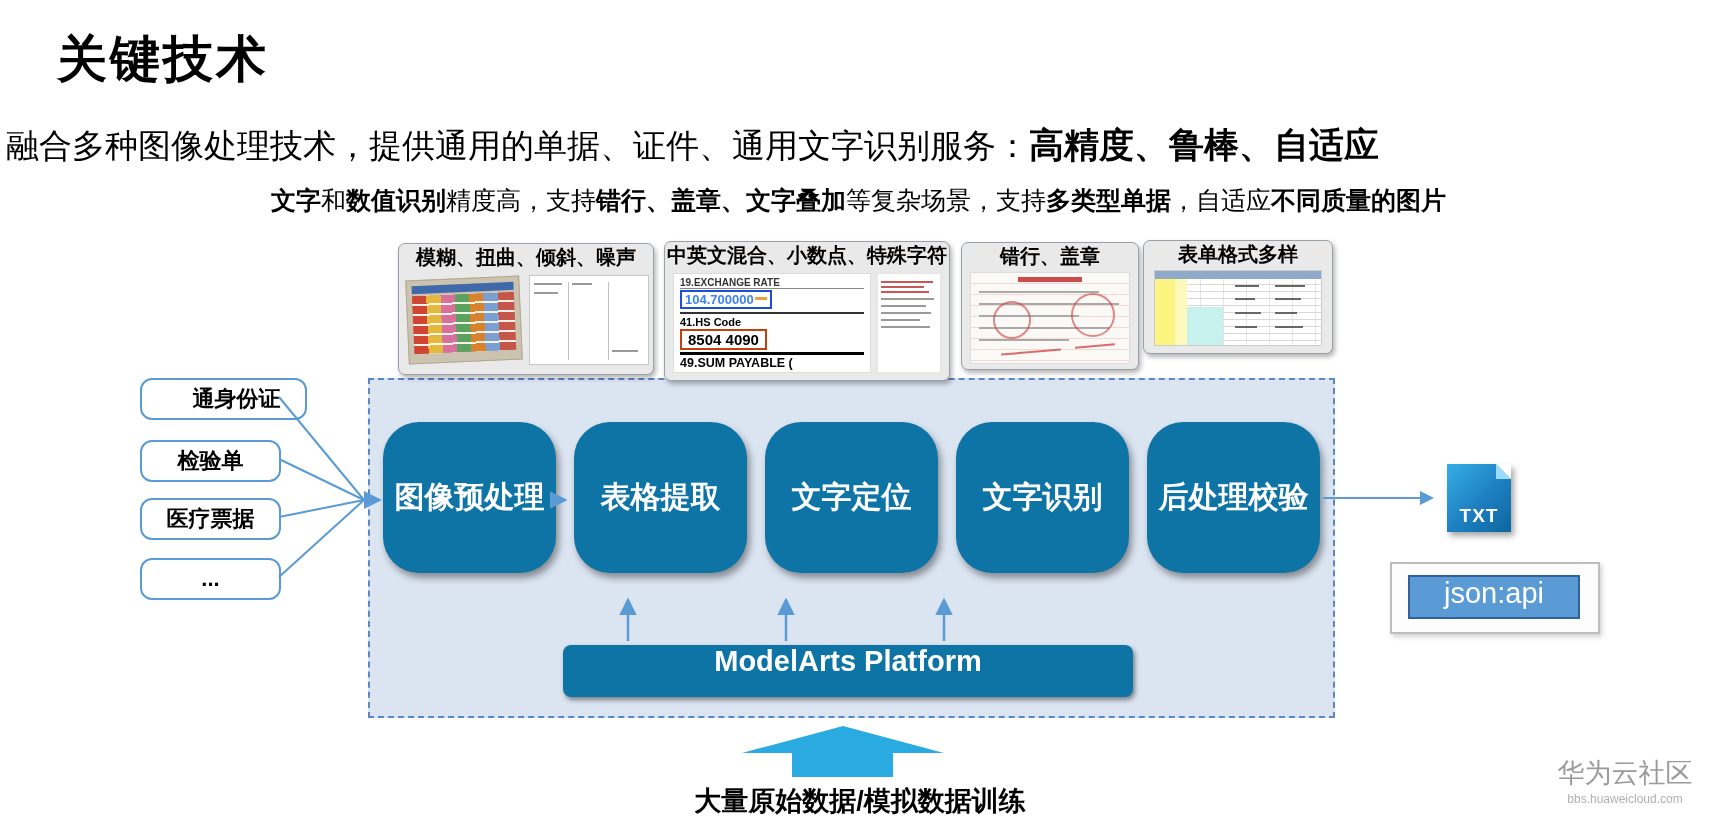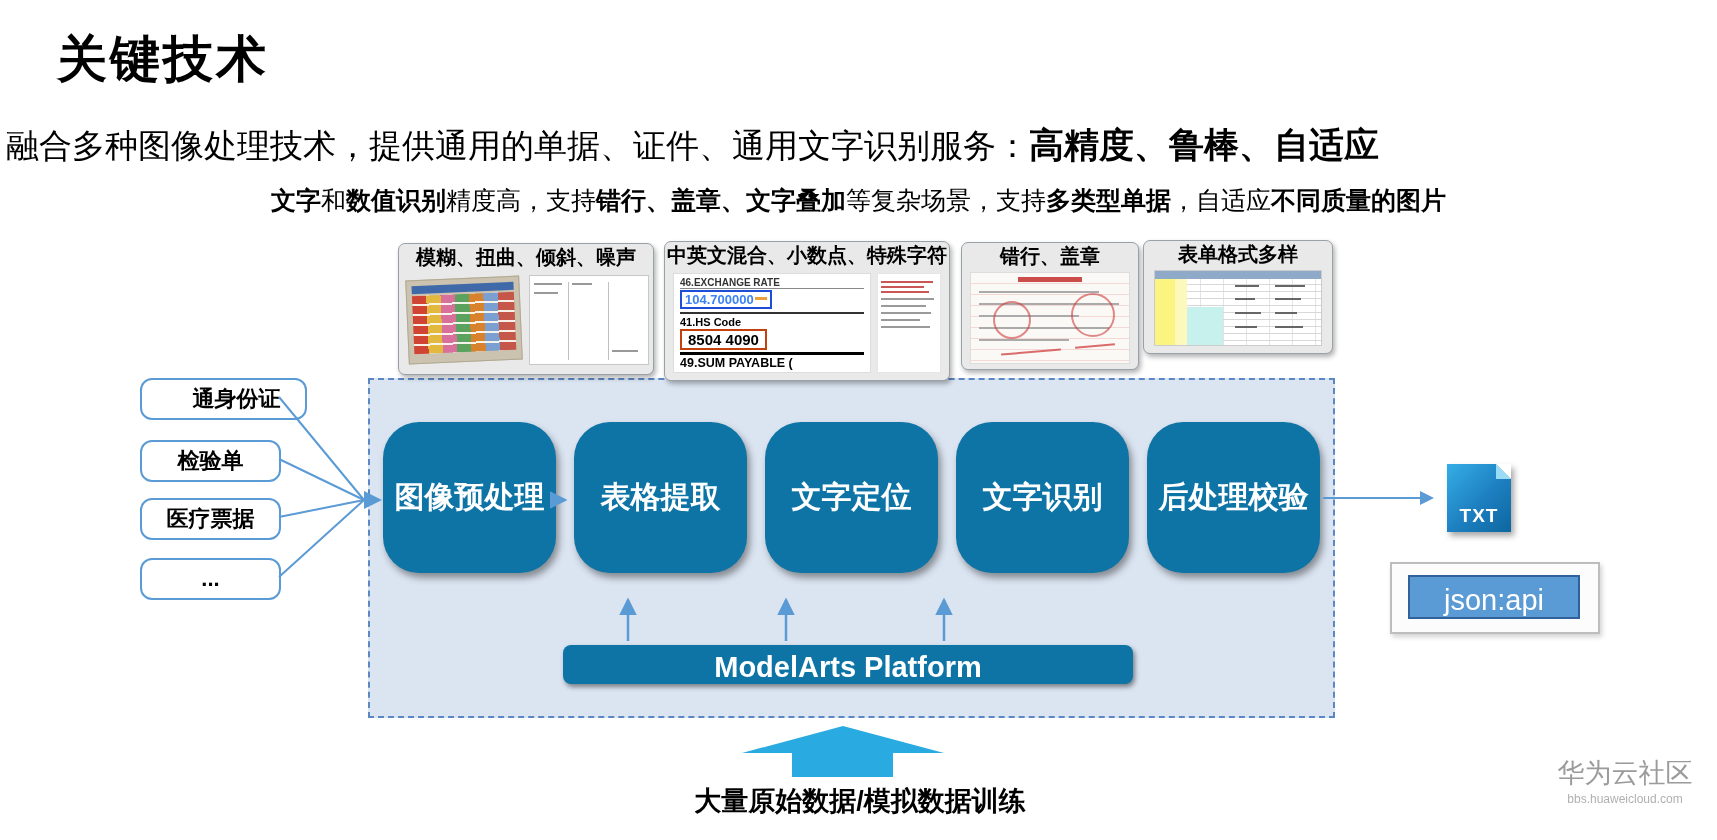--- a/index.html
+++ b/index.html
@@ -74,42 +74,42 @@
   
   .input-box{position:absolute;left:140px;width:137px;height:38px;background:#fff;border:2px solid #5b9bd5;
              border-radius:12px;display:flex;align-items:center;justify-content:center;
              font-size:22px;font-weight:800;z-index:4;}
 
   
   .pbox{position:absolute;top:422px;width:173px;height:151px;background:#0e74a6;border-radius:36px;
         box-shadow:3px 5px 7px rgba(30,30,30,.45);display:flex;align-items:center;justify-content:center;
         color:#fff;font-weight:800;font-size:30px;z-index:3;}
 
-  .bar{position:absolute;left:563px;top:645px;width:570px;height:39px;background:#0e74a6;border-radius:8px;
-       box-shadow:2px 3px 5px rgba(0,0,0,.45);display:flex;align-items:flex-end;justify-content:center;
+  .bar{position:absolute;left:563px;top:645px;width:570px;height:52px;background:#0e74a6;border-radius:8px;
+       box-shadow:2px 3px 5px rgba(0,0,0,.45);display:flex;align-items:flex-start;justify-content:center;
        color:#fff;font-weight:800;font-size:29px;z-index:3;}
 
   .overlay{position:absolute;left:0;top:0;z-index:5;pointer-events:none;}
 
   
   .txt-icon{position:absolute;left:1447px;top:464px;width:64px;height:68px;z-index:4;
             background:linear-gradient(135deg,#35aee6 0%,#1d7fc0 55%,#0d67a0 100%);
             box-shadow:3px 4px 6px rgba(0,0,0,.35);}
   .txt-icon .fold-under{position:absolute;top:0;right:0;width:0;height:0;
             border-bottom:15px solid #9adcf5;border-right:15px solid transparent;}
   .txt-icon .fold-over{position:absolute;top:0;right:0;width:0;height:0;
             border-top:15px solid #ffffff;border-left:15px solid transparent;}
   .txt-icon .txt-label{position:absolute;bottom:5px;width:100%;text-align:center;color:#fff;
             font-weight:800;font-size:19px;letter-spacing:1px;}
 
   
   .api-outer{position:absolute;left:1390px;top:562px;width:210px;height:72px;background:#fcfcfc;
              border:2px solid #bdbdbd;box-shadow:2px 3px 5px rgba(0,0,0,.18);box-sizing:border-box;z-index:4;}
   .api-inner{position:absolute;left:16px;top:11px;width:172px;height:44px;background:#5b9bd5;
-             border:2px solid #31619b;box-sizing:border-box;display:flex;align-items:flex-end;justify-content:center;
+             border:2px solid #31619b;box-sizing:border-box;display:flex;align-items:flex-start;justify-content:center;
              color:#fff;font-size:29px;}
 
   
   .big-arrow-tri{position:absolute;left:742px;top:726px;width:0;height:0;z-index:2;
                  border-left:101px solid transparent;border-right:101px solid transparent;
                  border-bottom:27px solid #29abe2;}
   .big-arrow-stem{position:absolute;left:792px;top:752px;width:101px;height:25px;background:#29abe2;z-index:2;}
 
   .train-label{position:absolute;left:520px;top:783px;width:680px;text-align:center;
                font-size:27px;font-weight:800;}
@@ -150,21 +150,21 @@
         <div class="hlA" style="left:4px;top:16px;width:24px;"></div>
         <div class="hlA" style="left:82px;top:74px;width:26px;"></div>
       </div>
     </div>
   </div>
 
   <div class="card card2">
     <div class="card-label">中英文混合、小数点、特殊字符</div>
     <div class="c2-body">
       <div class="c2-doc">
-        <div class="f24">46.EXCHANGE RATE</div>
+        <div class="f24">19.EXCHANGE RATE</div>
         <div><span class="rate">104.700000</span></div>
         <div class="f41">41.HS Code</div>
         <div><span class="hs">8504 4090</span></div>
         <div class="f49">49.SUM PAYABLE (</div>
       </div>
       <div class="c2-side">
         <div class="rl" style="width:92%;"></div>
         <div class="rl" style="width:76%;"></div>
         <div class="rl" style="width:86%;"></div>
         <div class="gl" style="width:95%;"></div>

